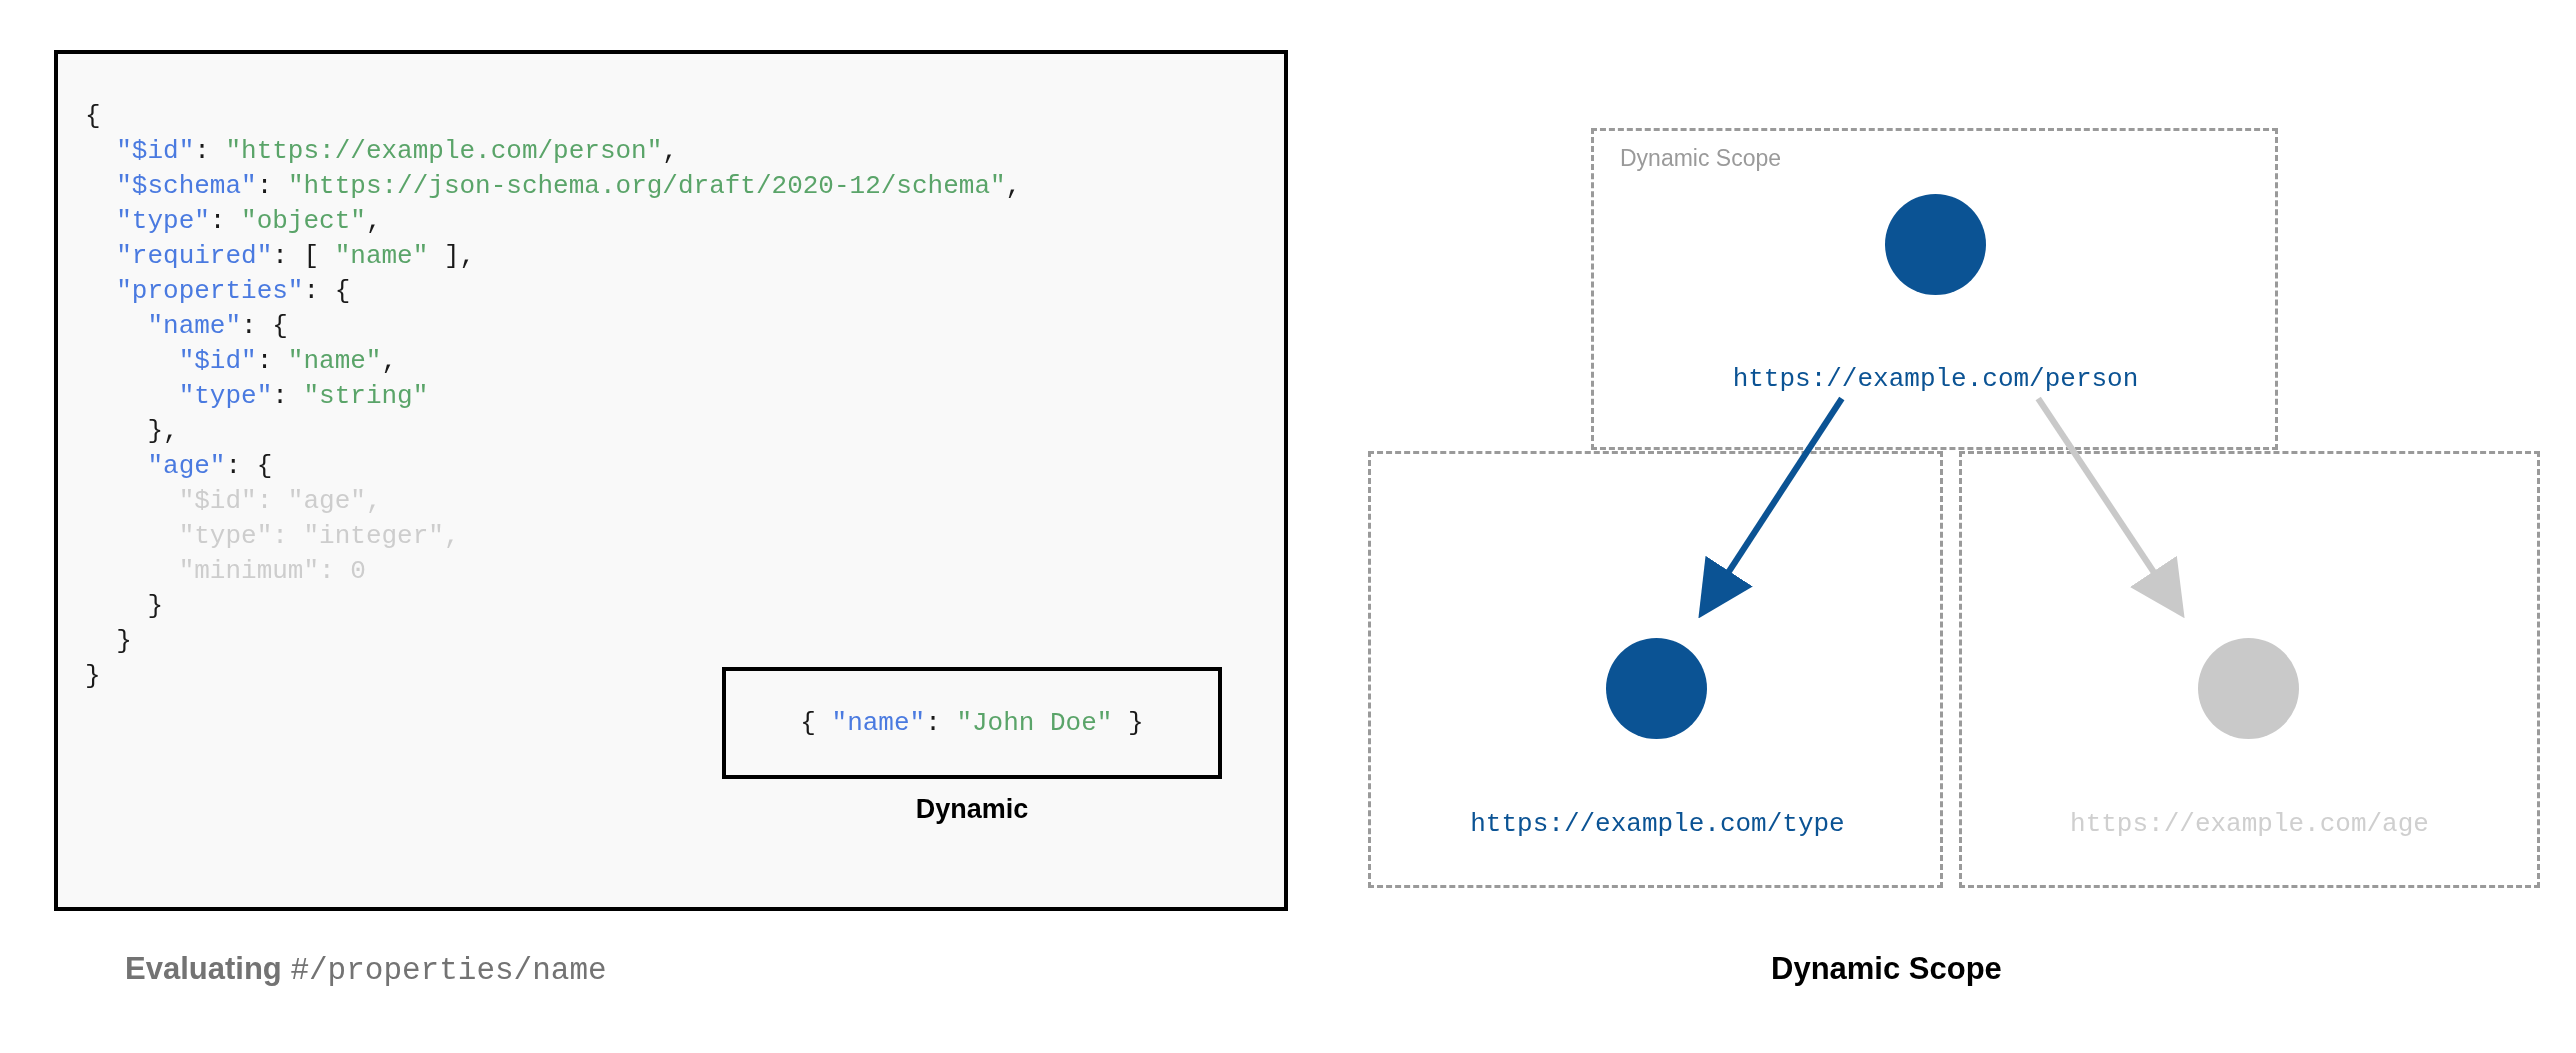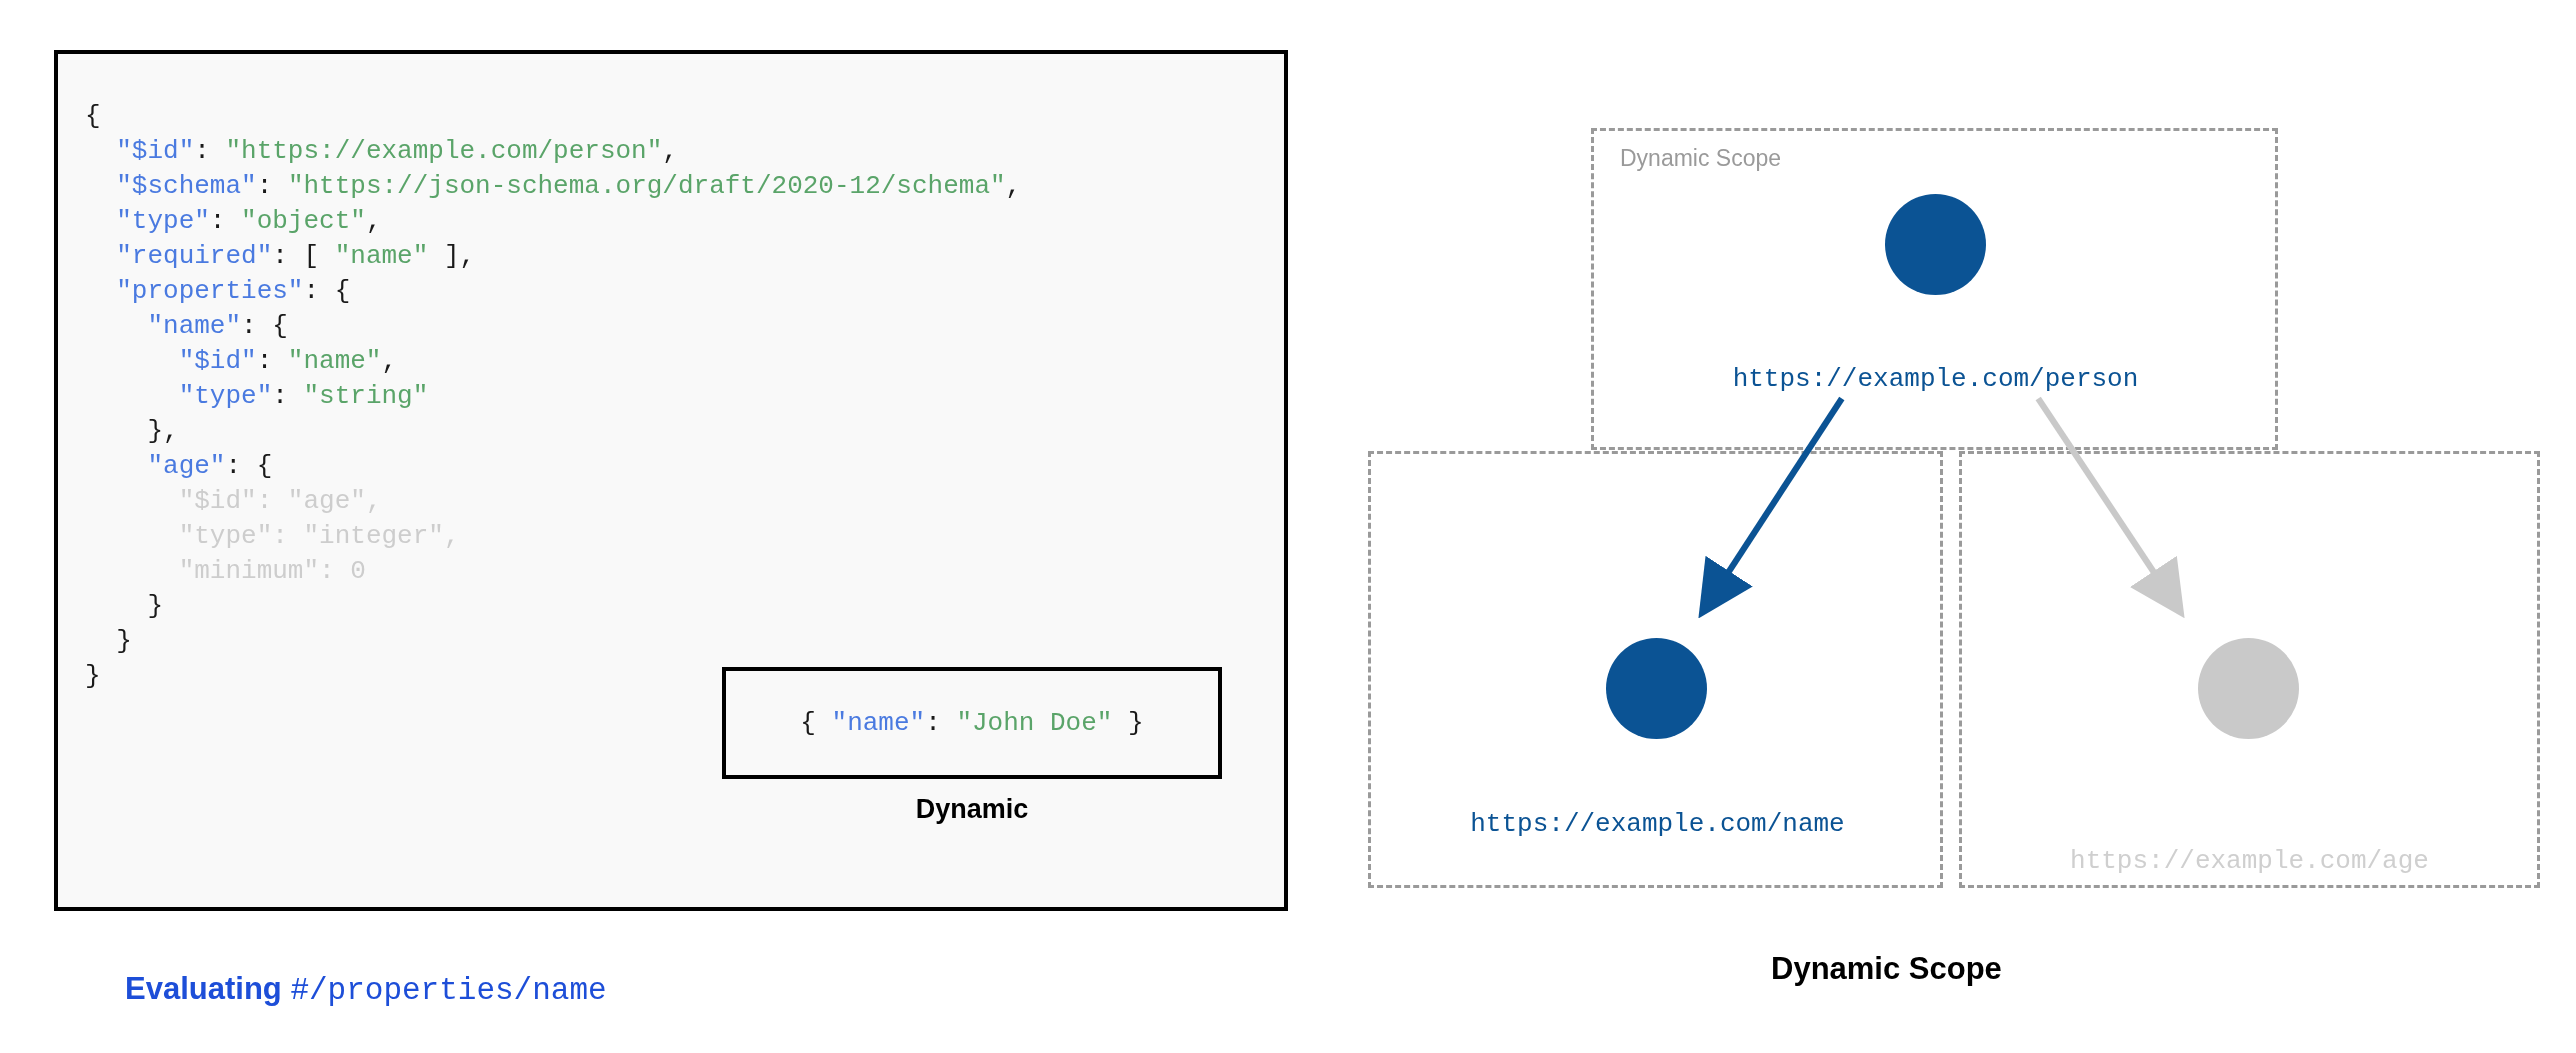--- a/index.html
+++ b/index.html
@@ -31,22 +31,22 @@
     font-family:"Liberation Mono","DejaVu Sans Mono",monospace;
     font-size:26px;white-space:pre;color:#1a1a1a;
   }
   #instance-caption{
     position:absolute;left:664px;top:740px;width:500px;
     text-align:center;font-size:27px;font-weight:bold;color:#000000;
   }
 
   
   #left-caption{
-    position:absolute;left:125px;top:971px;
-    font-size:31px;font-weight:bold;color:#1d4ed8;white-space:pre;
+    position:absolute;left:125px;top:951px;
+    font-size:31px;font-weight:bold;color:#737373;white-space:pre;
   }
   #left-caption .mono{
     font-family:"Liberation Mono","DejaVu Sans Mono",monospace;
     font-weight:normal;font-size:31px;
   }
   #right-caption{
     position:absolute;left:1771px;top:951px;
     font-size:31px;font-weight:bold;color:#000000;
   }
 
@@ -68,21 +68,21 @@
   #node-name  {left:1606px;top:638px;width:101px;height:101px;background:#0b5394;}
   #node-age   {left:2198px;top:638px;width:101px;height:101px;background:#c9c9c9;}
 
   .node-label{
     position:absolute;text-align:center;
     font-family:"Liberation Mono","DejaVu Sans Mono",monospace;
     font-size:26px;white-space:nowrap;
   }
   #label-person{left:1651px;top:364px;width:569px;color:#0b5394;}
   #label-name  {left:1384px;top:809px;width:547px;color:#0b5394;}
-  #label-age   {left:1976px;top:809px;width:547px;color:#cfcfcf;margin-top:37px;}
+  #label-age   {left:1976px;top:809px;width:547px;color:#cfcfcf;}
 
   #arrows{position:absolute;left:0;top:0;width:2576px;height:1053px;
           pointer-events:none;}
 </style>
 </head>
 <body>
 
 <div id="schema-panel">
   <pre id="code-block"><span class="p">{</span>
   <span class="k">"$id"</span><span class="p">: </span><span class="s">"https://example.com/person"</span><span class="p">,</span>
@@ -129,18 +129,18 @@
     </defs>
     <line x1="3235" y1="700" x2="2995" y2="1068" stroke="#0b5394" stroke-width="11" marker-end="url(#ah-blue)"></line>
     <line x1="3580" y1="700" x2="3825" y2="1068" stroke="#c9c9c9" stroke-width="11" marker-end="url(#ah-grey)"></line>
   </svg>
 
   <div class="node" id="node-person"></div>
   <div class="node" id="node-name"></div>
   <div class="node" id="node-age"></div>
 
   <div class="node-label" id="label-person">https://example.com/person</div>
-  <div class="node-label" id="label-name">https://example.com/name</div>
+  <div class="node-label" id="label-name">https://example.com/type</div>
   <div class="node-label" id="label-age">https://example.com/age</div>
 </div>
 
 <div id="right-caption">Dynamic Scope</div>
 
 
 </body></html>

